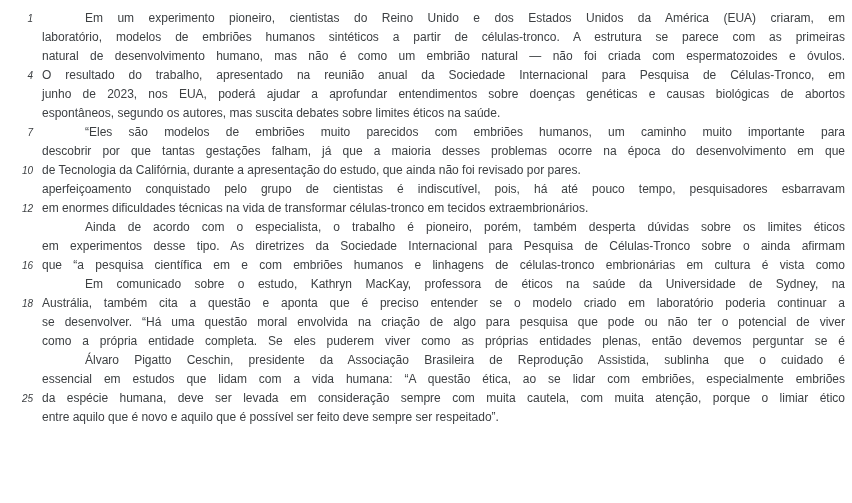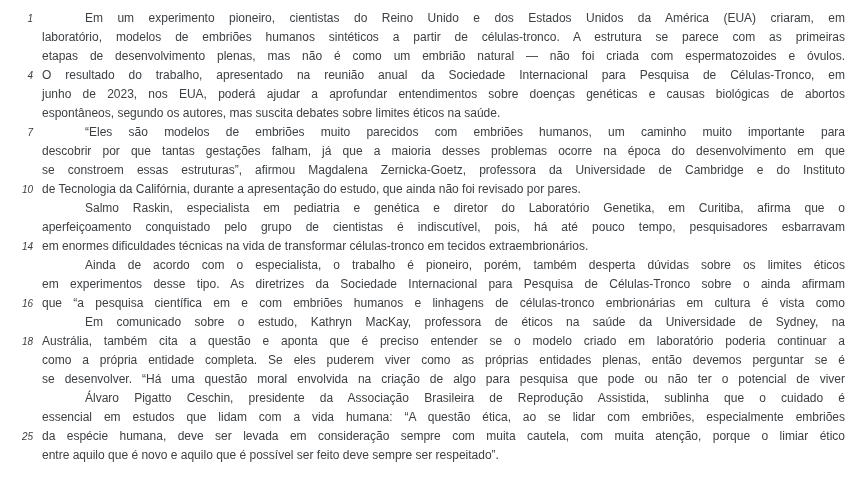--- a/index.html
+++ b/index.html
@@ -60,21 +60,21 @@
     <span class="linetext">Em um experimento pioneiro, cientistas do Reino Unido e dos Estados Unidos da América (EUA) criaram, em</span>
   </div>
 
   <div class="line just">
     <span class="lineno"></span>
     <span class="linetext">laboratório, modelos de embriões humanos sintéticos a partir de células-tronco. A estrutura se parece com as primeiras</span>
   </div>
 
   <div class="line just">
     <span class="lineno"></span>
-    <span class="linetext">etapas de desenvolvimento plenas, mas não é como um embrião natural — não foi criada com espermatozoides e óvulos.</span>
+    <span class="linetext">natural de desenvolvimento humano, mas não é como um embrião natural — não foi criada com espermatozoides e óvulos.</span>
   </div>
 
   <div class="line just">
     <span class="lineno">4</span>
     <span class="linetext">O resultado do trabalho, apresentado na reunião anual da Sociedade Internacional para Pesquisa de Células-Tronco, em</span>
   </div>
 
   <div class="line just">
     <span class="lineno"></span>
     <span class="linetext">junho de 2023, nos EUA, poderá ajudar a aprofundar entendimentos sobre doenças genéticas e causas biológicas de abortos</span>
@@ -88,42 +88,34 @@
   <div class="line indent just">
     <span class="lineno">7</span>
     <span class="linetext">“Eles são modelos de embriões muito parecidos com embriões humanos, um caminho muito importante para</span>
   </div>
 
   <div class="line just">
     <span class="lineno"></span>
     <span class="linetext">descobrir por que tantas gestações falham, já que a maioria desses problemas ocorre na época do desenvolvimento em que</span>
   </div>
 
-  <div class="line just">
-    <span class="lineno"></span>
-    <span class="linetext">se constroem essas estruturas”, afirmou Magdalena Zernicka-Goetz, professora da Universidade de Cambridge e do Instituto</span>
-  </div>
 
   <div class="line">
     <span class="lineno">10</span>
     <span class="linetext">de Tecnologia da Califórnia, durante a apresentação do estudo, que ainda não foi revisado por pares.</span>
   </div>
 
-  <div class="line indent just">
-    <span class="lineno"></span>
-    <span class="linetext">Salmo Raskin, especialista em pediatria e genética e diretor do Laboratório Genetika, em Curitiba, afirma que o</span>
-  </div>
 
   <div class="line just">
     <span class="lineno"></span>
     <span class="linetext">aperfeiçoamento conquistado pelo grupo de cientistas é indiscutível, pois, há até pouco tempo, pesquisadores esbarravam</span>
   </div>
 
   <div class="line">
-    <span class="lineno">14</span>
+    <span class="lineno">12</span>
     <span class="linetext">em enormes dificuldades técnicas na vida de transformar células-tronco em tecidos extraembrionários.</span>
   </div>
 
   <div class="line indent just">
     <span class="lineno"></span>
     <span class="linetext">Ainda de acordo com o especialista, o trabalho é pioneiro, porém, também desperta dúvidas sobre os limites éticos</span>
   </div>
 
   <div class="line just">
     <span class="lineno"></span>
@@ -141,26 +133,26 @@
     <span class="linetext">Em comunicado sobre o estudo, Kathryn MacKay, professora de éticos na saúde da Universidade de Sydney, na</span>
   </div>
 
   <div class="line just">
     <span class="lineno">18</span>
     <span class="linetext">Austrália, também cita a questão e aponta que é preciso entender se o modelo criado em laboratório poderia continuar a</span>
   </div>
 
   <div class="line just">
     <span class="lineno"></span>
-    <span class="linetext">como a própria entidade completa. Se eles puderem viver como as próprias entidades plenas, então devemos perguntar se é</span>
+    <span class="linetext">se desenvolver. “Há uma questão moral envolvida na criação de algo para pesquisa que pode ou não ter o potencial de viver</span>
   </div>
 
   <div class="line just">
     <span class="lineno"></span>
-    <span class="linetext">se desenvolver. “Há uma questão moral envolvida na criação de algo para pesquisa que pode ou não ter o potencial de viver</span>
+    <span class="linetext">como a própria entidade completa. Se eles puderem viver como as próprias entidades plenas, então devemos perguntar se é</span>
   </div>
 
 
   <div class="line indent just">
     <span class="lineno"></span>
     <span class="linetext">Álvaro Pigatto Ceschin, presidente da Associação Brasileira de Reprodução Assistida, sublinha que o cuidado é</span>
   </div>
 
   <div class="line just">
     <span class="lineno"></span>

